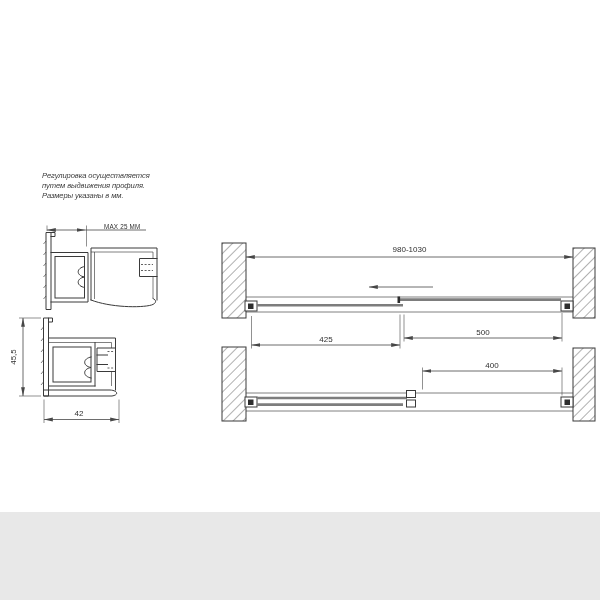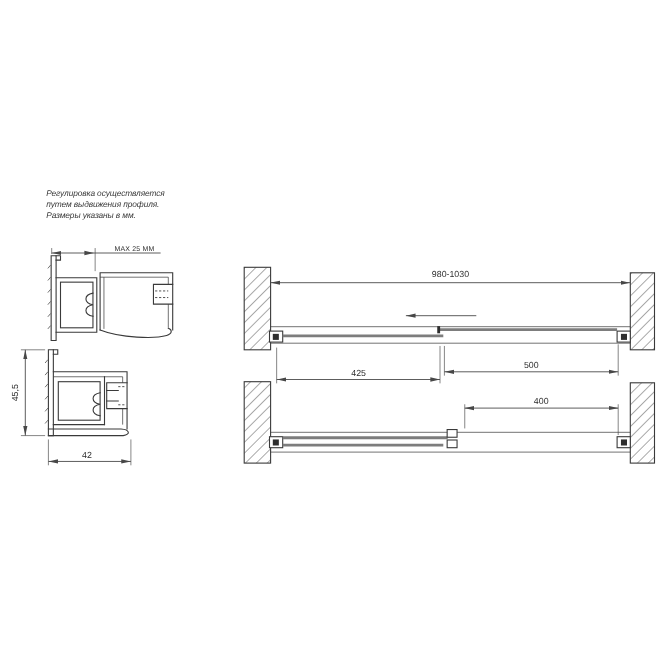--- a/index.html
+++ b/index.html
@@ -2,21 +2,21 @@
 <html style="--line: #3a3a3a; --dim: #474747; --glass: #7d7d7d; --hatch: #4f4f4f; --text: #2f2f2f; --background: #ffffff;"><head>
 <meta charset="utf-8">
 <style>
   :root{
     --line:#3a3a3a; --dim:#474747; --glass:#7d7d7d;
     --hatch:#4f4f4f; --text:#2f2f2f; --background:#ffffff;
   }
   html,body{margin:0;padding:0;}
   body{background:#e8e8e8;font-family:"Liberation Sans",sans-serif;}
   .canvas{
-    width:600px;height:600px;background:var(--background);
+    width:600px;height:512px;background:var(--background);
     position:relative;margin:0 auto;overflow:hidden;text-align:right;
   }
   svg{position:absolute;left:0;top:0;}
   .s{stroke:var(--line);stroke-width:1;fill:none;stroke-linecap:square;}
   .thin{stroke:var(--line);stroke-width:.65;fill:none;}
   .dim{stroke:var(--dim);stroke-width:.8;fill:none;}
   .ext{stroke:var(--dim);stroke-width:.6;fill:none;}
   .glass{stroke:var(--glass);stroke-width:2.6;fill:none;}
   .wall{fill:url(#hatch);stroke:var(--line);stroke-width:1;}
   .wp{fill:#ffffff;stroke:var(--line);stroke-width:1;}

